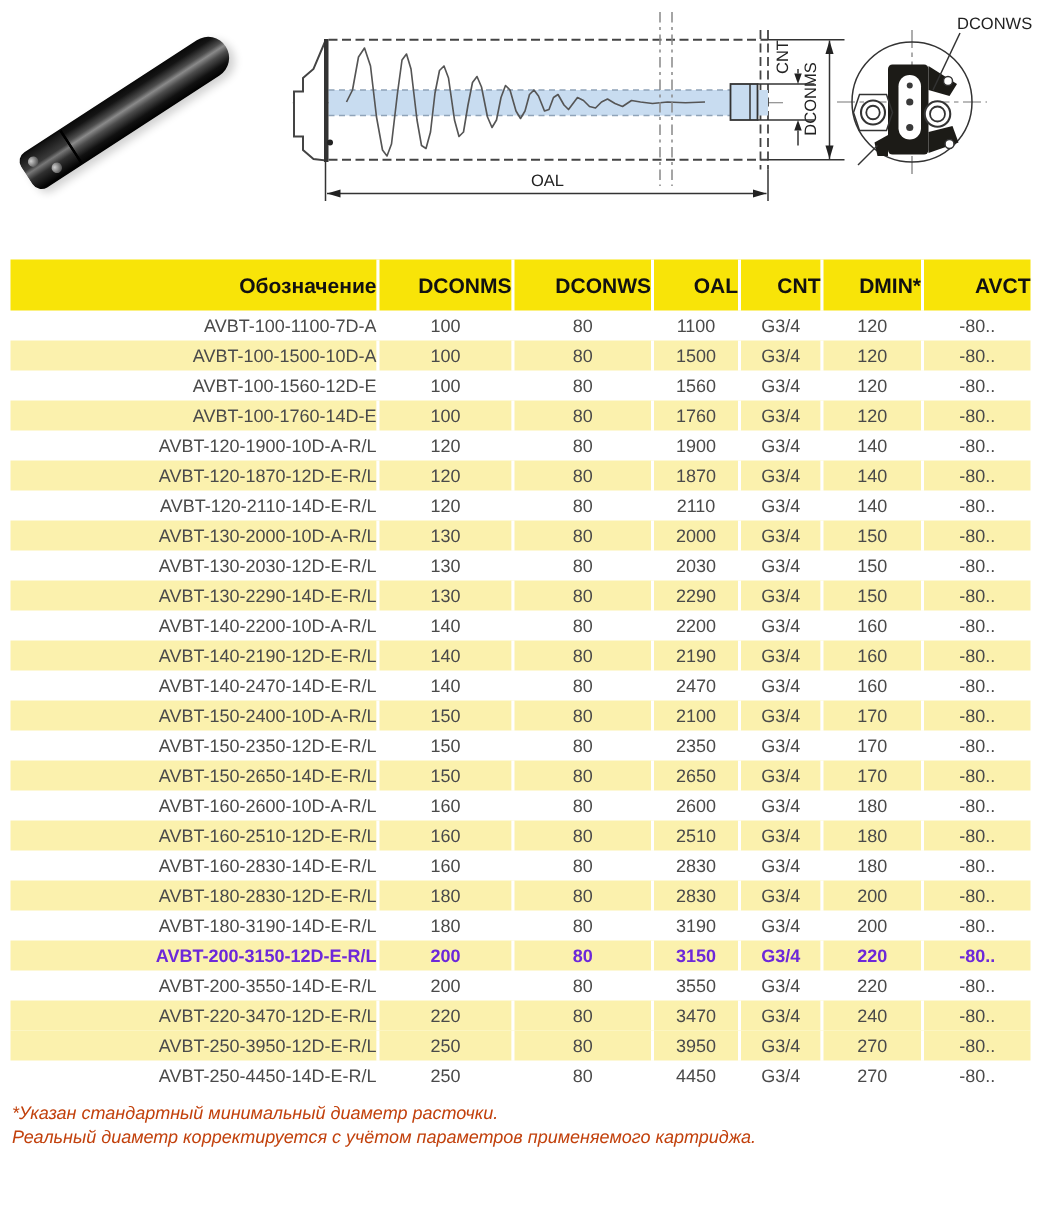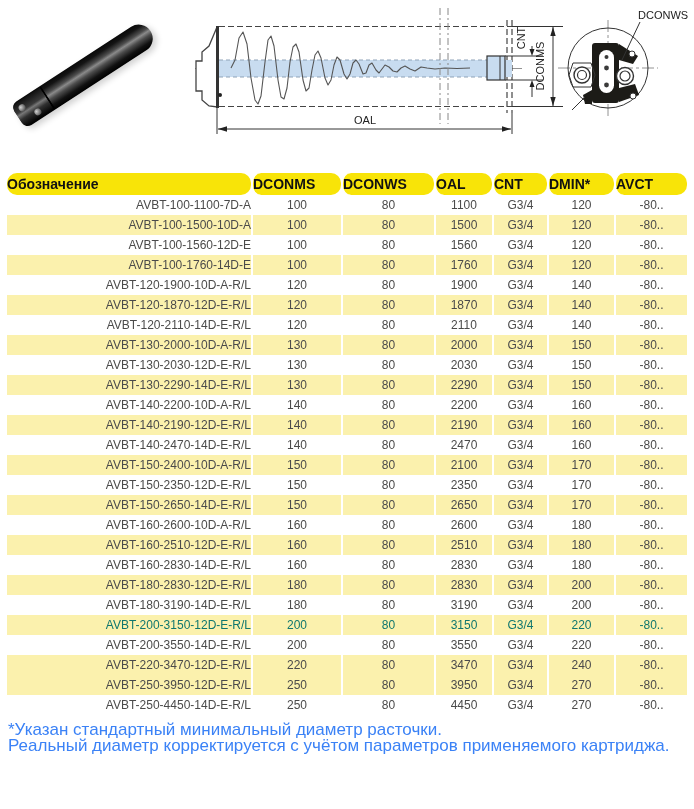--- a/index.html
+++ b/index.html
@@ -42,29 +42,29 @@
   .centerline{stroke:#777;stroke-width:0.8;fill:none;stroke-dasharray:12 3 3 3;}
   .breakline{stroke:#888;stroke-width:1;fill:none;stroke-dasharray:7 3 2 3;}
   .bluefill{fill:var(--drawing-blue);}
   .wave{stroke:#555;stroke-width:1.1;fill:none;stroke-linejoin:round;}
   .arrow{fill:#222;stroke:none;}
   .blackpart{fill:#1c1b17;stroke:none;}
   
   table.spec{margin:8px 0 0 7px;border-collapse:separate;border-spacing:0;table-layout:fixed;width:680px;font-size:12px;color:var(--text);}
   table.spec th{
     background:var(--header-bg);color:var(--header-text);
-    font-size:14px;font-weight:bold;height:22px;padding:0;line-height:22px;text-align:left;border-radius:10px;
+    font-size:14px;font-weight:bold;height:34px;padding:0;line-height:22px;text-align:right;
   }
   table.spec td{height:20px;line-height:20px;padding:0;text-align:center;white-space:nowrap;overflow:hidden;}
   table.spec td:first-child{text-align:right;padding-left:14px;}
   table.spec th+th, table.spec td+td{border-left:2px solid #fff;}
   tr.alt td{background:var(--row-alt-bg);}
-  tr.hl td{font-weight:normal;color:#0f766e;}
+  tr.hl td{font-weight:bold;color:#6d28d9;}
   
-  .footnotes{margin:7px 0 0 8px;font-size:17px;line-height:16px;color:#3b82f6;}
+  .footnotes{margin:7px 0 0 8px;font-size:12px;line-height:16px;color:#c2410c;font-style:italic;}
 </style>
 </head>
 <body>
 
 <div class="top">
 
   <div class="photo">
     <div class="bar">
       <div class="tip">
         <span class="screw s1"></span>

